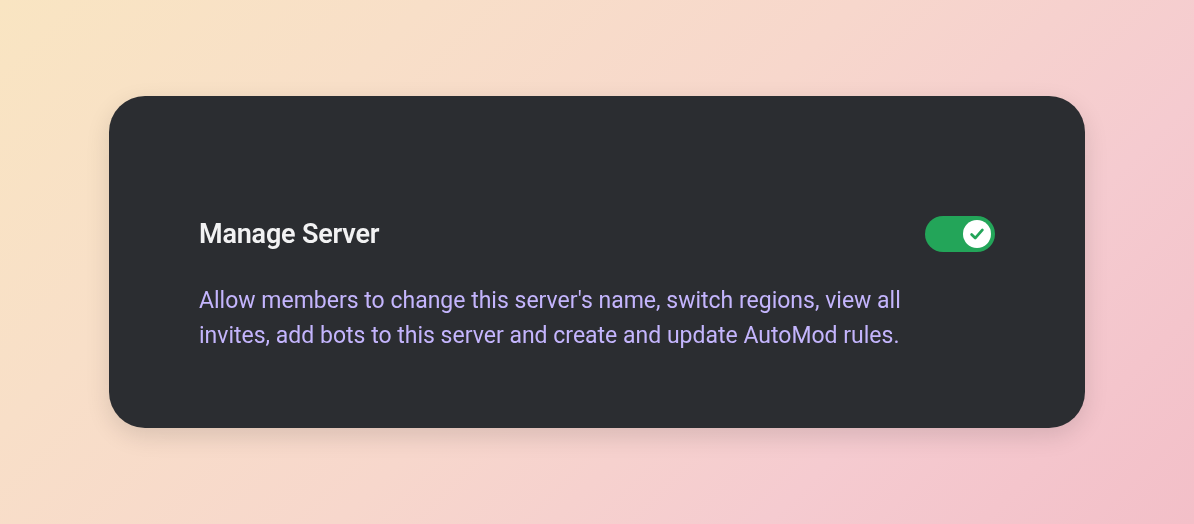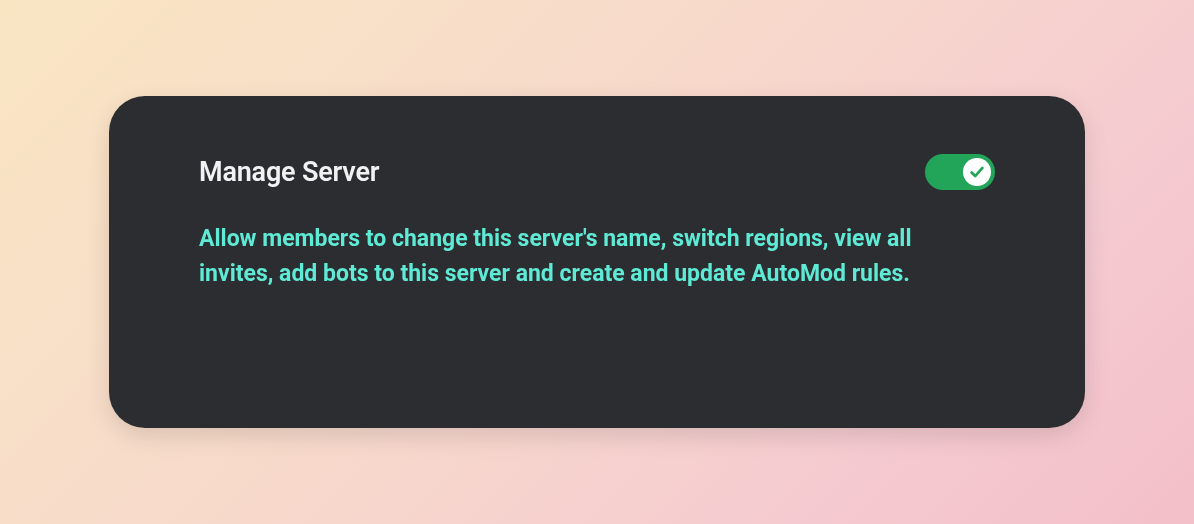--- a/index.html
+++ b/index.html
@@ -14,41 +14,41 @@
       display: flex;
       align-items: center;
       justify-content: center;
       font-family: -apple-system, BlinkMacSystemFont, "Segoe UI", Roboto, Helvetica, Arial, sans-serif;
     }
     .card {
       width: 976px;
       height: 332px;
       background: #2b2d31;
       border-radius: 36px;
-      padding: 58px 90px 90px 90px;
+      padding: 120px 90px 90px 90px;
       box-shadow: 0 8px 24px rgba(0,0,0,0.12);
       position: relative;
     }
     .header-row {
       display: flex;
       align-items: center;
       justify-content: space-between;
       margin-bottom: 32px;
     }
     .title {
       color: #f2f2f3;
       font-size: 27px;
       font-weight: 600;
       letter-spacing: -0.2px;
     }
     .description {
-      color: #5eead4;
+      color: #c4b5fd;
       font-size: 23px;
       line-height: 1.5;
-      font-weight: 700;
+      font-weight: 400;
       max-width: 770px;
     }
     .toggle {
       width: 70px;
       height: 36px;
       background: #23a559;
       border-radius: 18px;
       position: relative;
       cursor: pointer;
       flex-shrink: 0;

